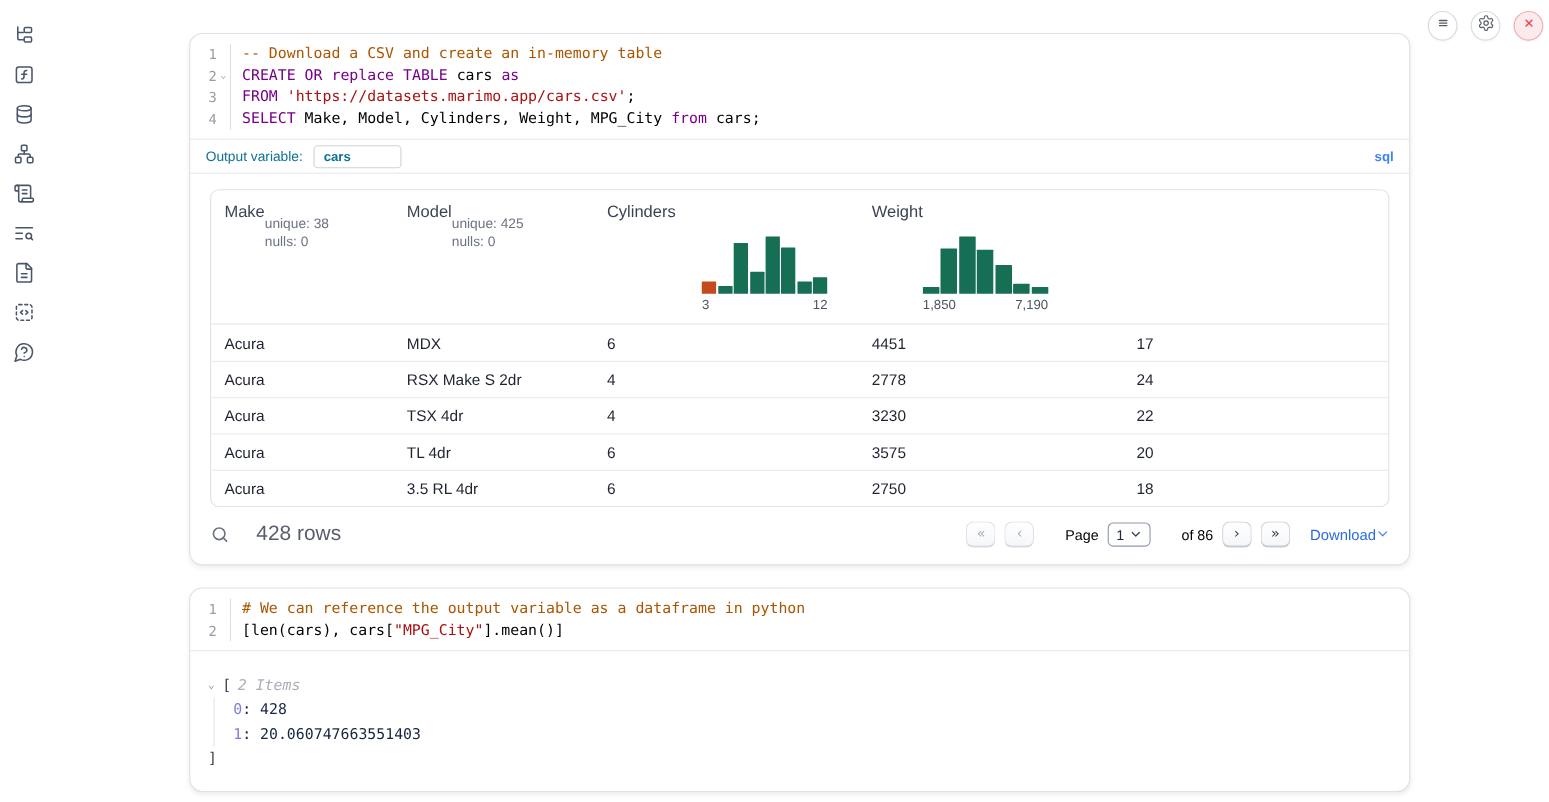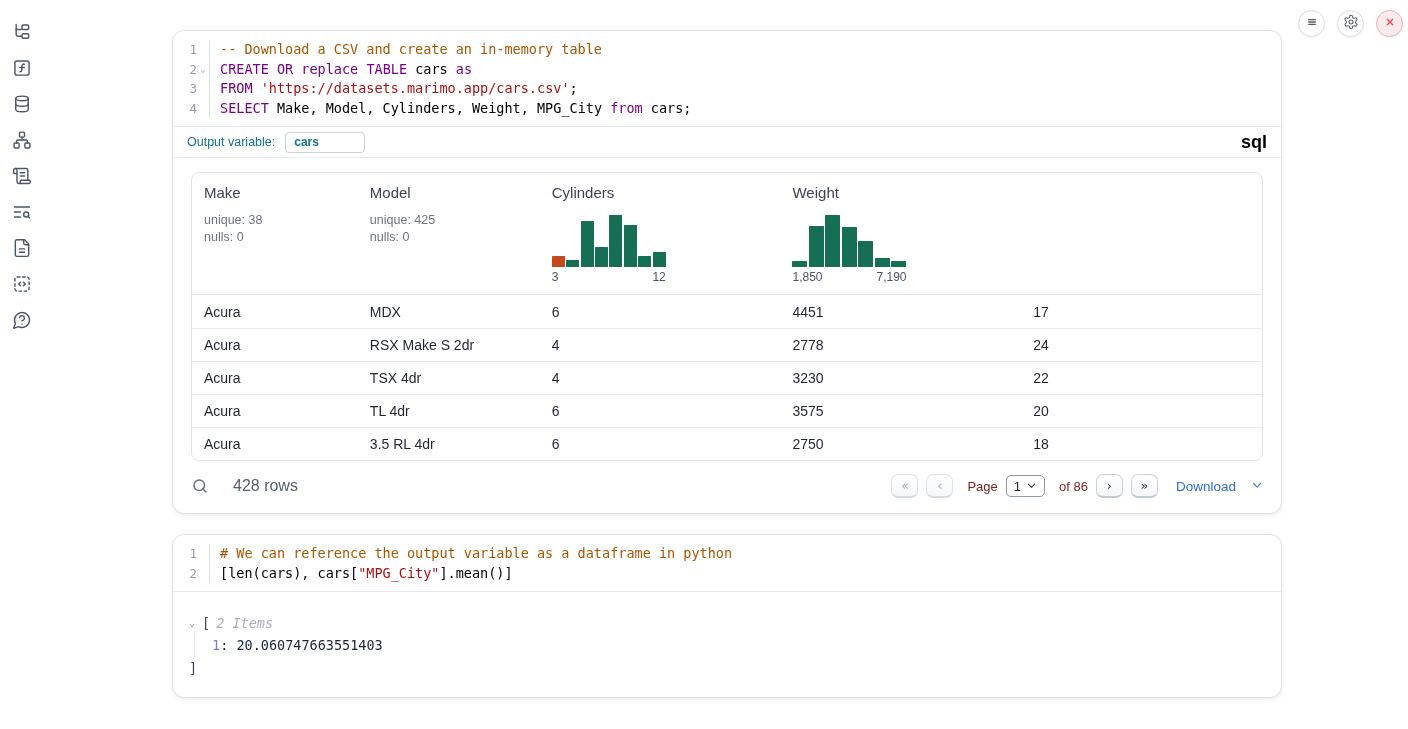--- a/index.html
+++ b/index.html
@@ -37,57 +37,57 @@
   .tk-k { color:#770088; }
   .tk-s { color:#aa1111; }
   .tk-c { color:#aa5500; }
 
   
   .outvar-row { display:flex; align-items:center; padding:5px 14px; height:30px; }
   .outvar-label { font-size:12.5px; font-weight:normal; color:#0f7195; }
   .outvar-input { margin-left:10px; width:80px; height:21px; border:1px solid #cdd3da;
     border-radius:4px; padding:0 8px; font-size:12px; font-weight:bold; color:#0f7195;
     font-family:"Liberation Sans",sans-serif; outline:none; }
-  .lang-badge { margin-left:auto; font-size:18px; font-weight:bold; color:#000000; }
+  .lang-badge { margin-left:auto; font-size:12px; font-weight:bold; color:#3b82f6; }
 
   
   .table-wrap { margin:14px 18px 0 18px; border:1px solid #dfe2e8; border-radius:8px;
     overflow:hidden; }
   .thead { display:flex; height:122px; border-bottom:1px solid #e3e6ea; }
-  .th { padding:11px 12px 10px 12px; display:flex; flex-direction:column; cursor:pointer; }
+  .th { padding:11px 12px 10px 12px; display:flex; flex-direction:row; cursor:pointer; }
   .col-name { font-size:15px; color:#3b4354; font-weight:500; }
   .stats { margin-top:11px; font-size:12.5px; color:#6b7383; line-height:1.32; }
   .hist-wrap { margin-top:auto; width:114px; }
   .hist-bars { display:flex; align-items:flex-end; gap:1.5px; height:52px; }
   .hist-bars span { flex:1; border-radius:.5px; }
   .hist-labels { display:flex; justify-content:space-between; font-size:12px;
     color:#4b5563; margin-top:3px; }
   .tbody .tr { display:flex; height:33px; align-items:center; }
   .tbody .tr + .tr { border-top:1px solid #e8eaee; }
   .td { padding:0 12px; font-size:14px; color:#1f2430; overflow:hidden; white-space:nowrap; }
   .c0 { width:15.5%; flex:none; } .c1 { width:17%; flex:none; }
-  .c2 { width:22.5%; flex:none; } .c3 { width:22.5%; flex:none; } .c4 { width:22.5%; flex:none; }
+  .c2 { width:22.5%; flex:none;gap:24px; } .c3 { width:22.5%; flex:none; } .c4 { width:22.5%; flex:none; }
 
   
   .table-footer { display:flex; align-items:center; padding:13px 18px 15px 18px; }
   .search-btn { width:18px; height:18px; color:#6b7280; cursor:pointer; flex:none; }
   .search-btn svg { width:18px; height:18px; }
-  .rows-count { margin-left:24px; font-size:16px; color:#565e6e; }
+  .rows-count { margin-left:24px; font-size:19px; color:#565e6e; }
   .pager { margin-left:auto; display:flex; align-items:center; gap:8px; }
   .pg-btn { width:27px; height:24px; border:1px solid #ccd2db; border-bottom:2px solid #c4cad4;
     border-radius:7px; background:linear-gradient(#ffffff,#f5f6f8); font-size:13px;
     display:flex; align-items:center; justify-content:center; cursor:pointer;
     color:#2f3a4d; font-family:"DejaVu Sans",sans-serif; }
   .pg-btn.disabled { color:#a4adba; border-color:#dde1e8; border-bottom-color:#d6dae1; }
-  .pg-label { font-size:13px; color:#7f1d1d; margin-left:6px; }
+  .pg-label { font-size:13px; color:#000000; margin-left:20px; }
   .page-select { display:flex; align-items:center; gap:5px; border:1px solid #8e99a9;
     border-radius:5px; height:22px; padding:0 7px; font-size:13px; color:#1f2937;
     cursor:pointer; }
   .page-select svg { width:11px; height:11px; color:#3b4354; }
-  .download-link { margin-left:18px; display:flex; align-items:center; gap:15px;
+  .download-link { margin-left:18px; display:flex; align-items:center; gap:0;
     color:#2b6be0; font-size:13.5px; cursor:pointer; }
   .download-link svg { width:12px; height:12px; color:#4d86e8; }
 
   
   .output-tree { padding:20px 18px 18px 16px; font-family:"DejaVu Sans Mono",monospace;
     font-size:13.5px; color:#333; }
   .tree-head { display:flex; align-items:center; line-height:22px; }
   .tree-caret { width:13px; color:#8a909a; font-size:10px; cursor:pointer; }
   .tree-bracket { color:#3c4250; }
   .tree-count { color:#a9aeb8; font-style:italic; margin-left:6px; }
@@ -346,19 +346,20 @@
         </div>
       </div>
     <div class="divider"></div>
     <div class="output-tree">
       <div class="tree-head">
         <span class="tree-caret">⌄</span>
         <span class="tree-bracket">[</span>
         <span class="tree-count">2 Items</span>
       </div>
       <div class="tree-children" id="tree-children">
+          <div class="tree-item"><span class="tree-index">0</span><span class="tree-value">: </span><span class="tree-value">428</span></div>
           <div class="tree-item"><span class="tree-index">1</span><span class="tree-value">: </span><span class="tree-value">20.060747663551403</span></div>
         </div>
       <div class="tree-close">]</div>
     </div>
   </section>
 
 </main>
 
 </body></html>

